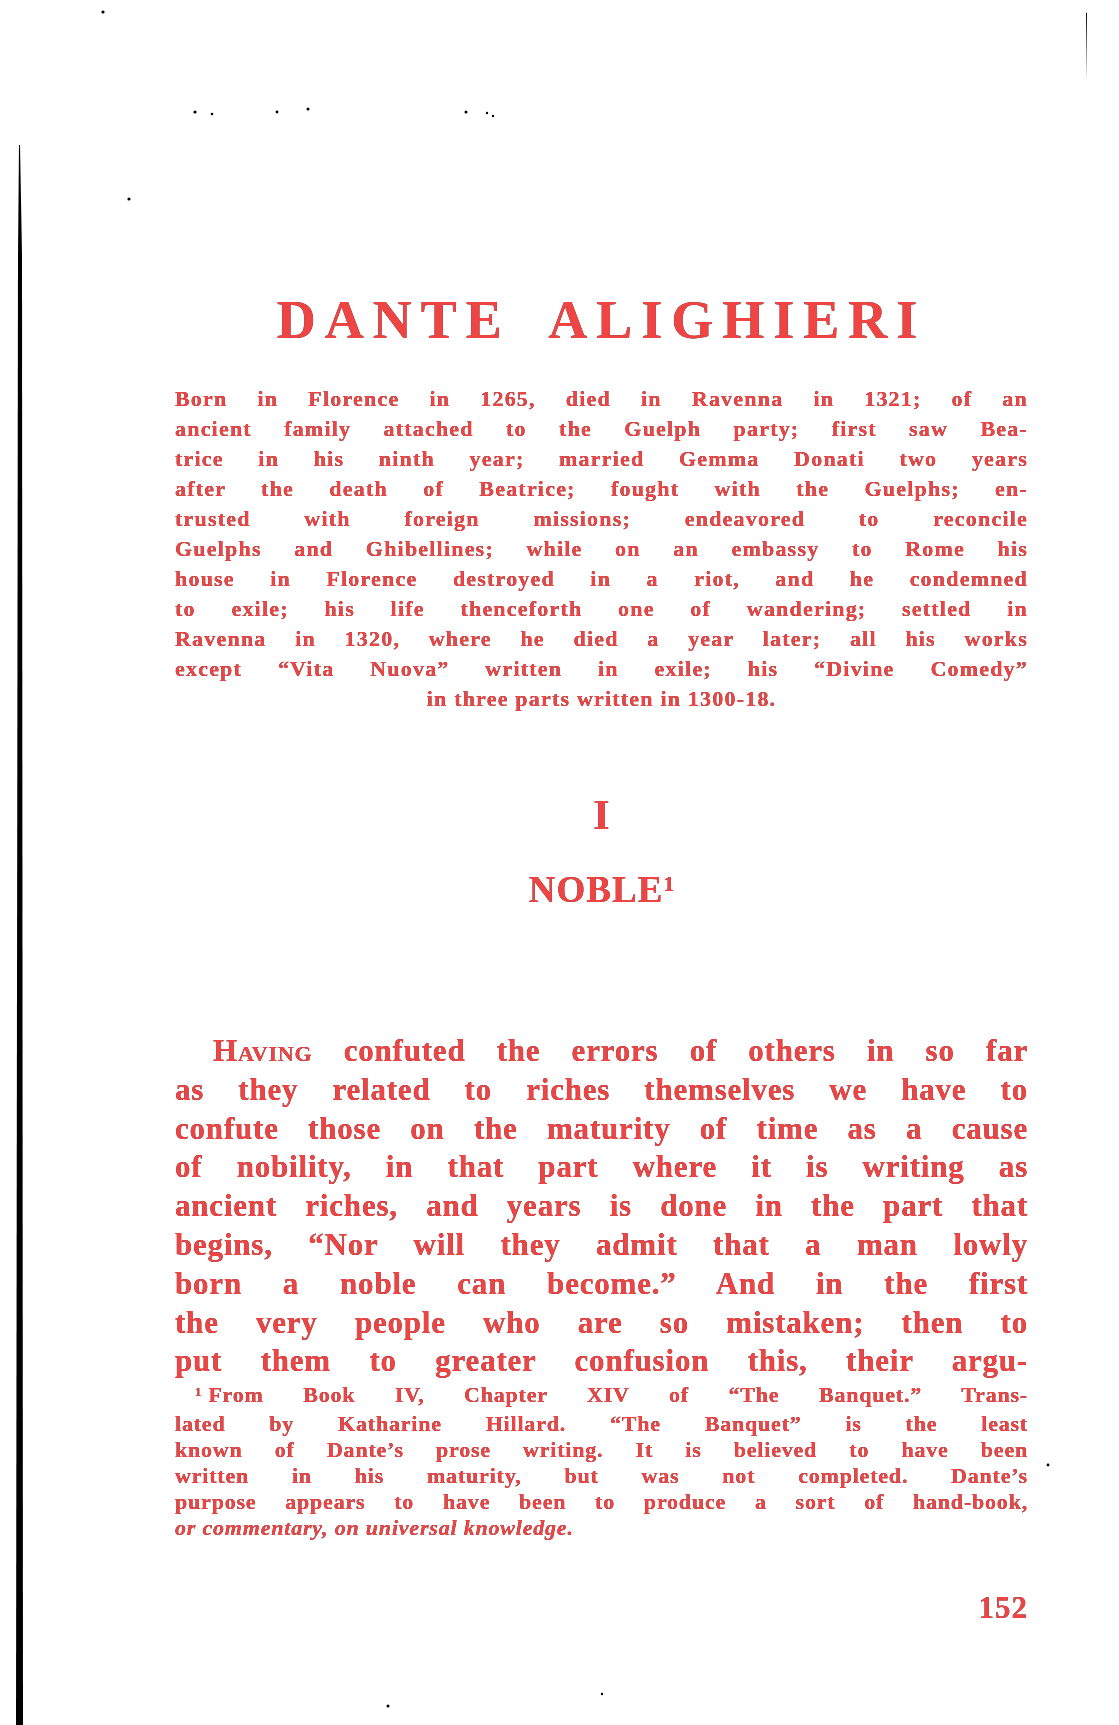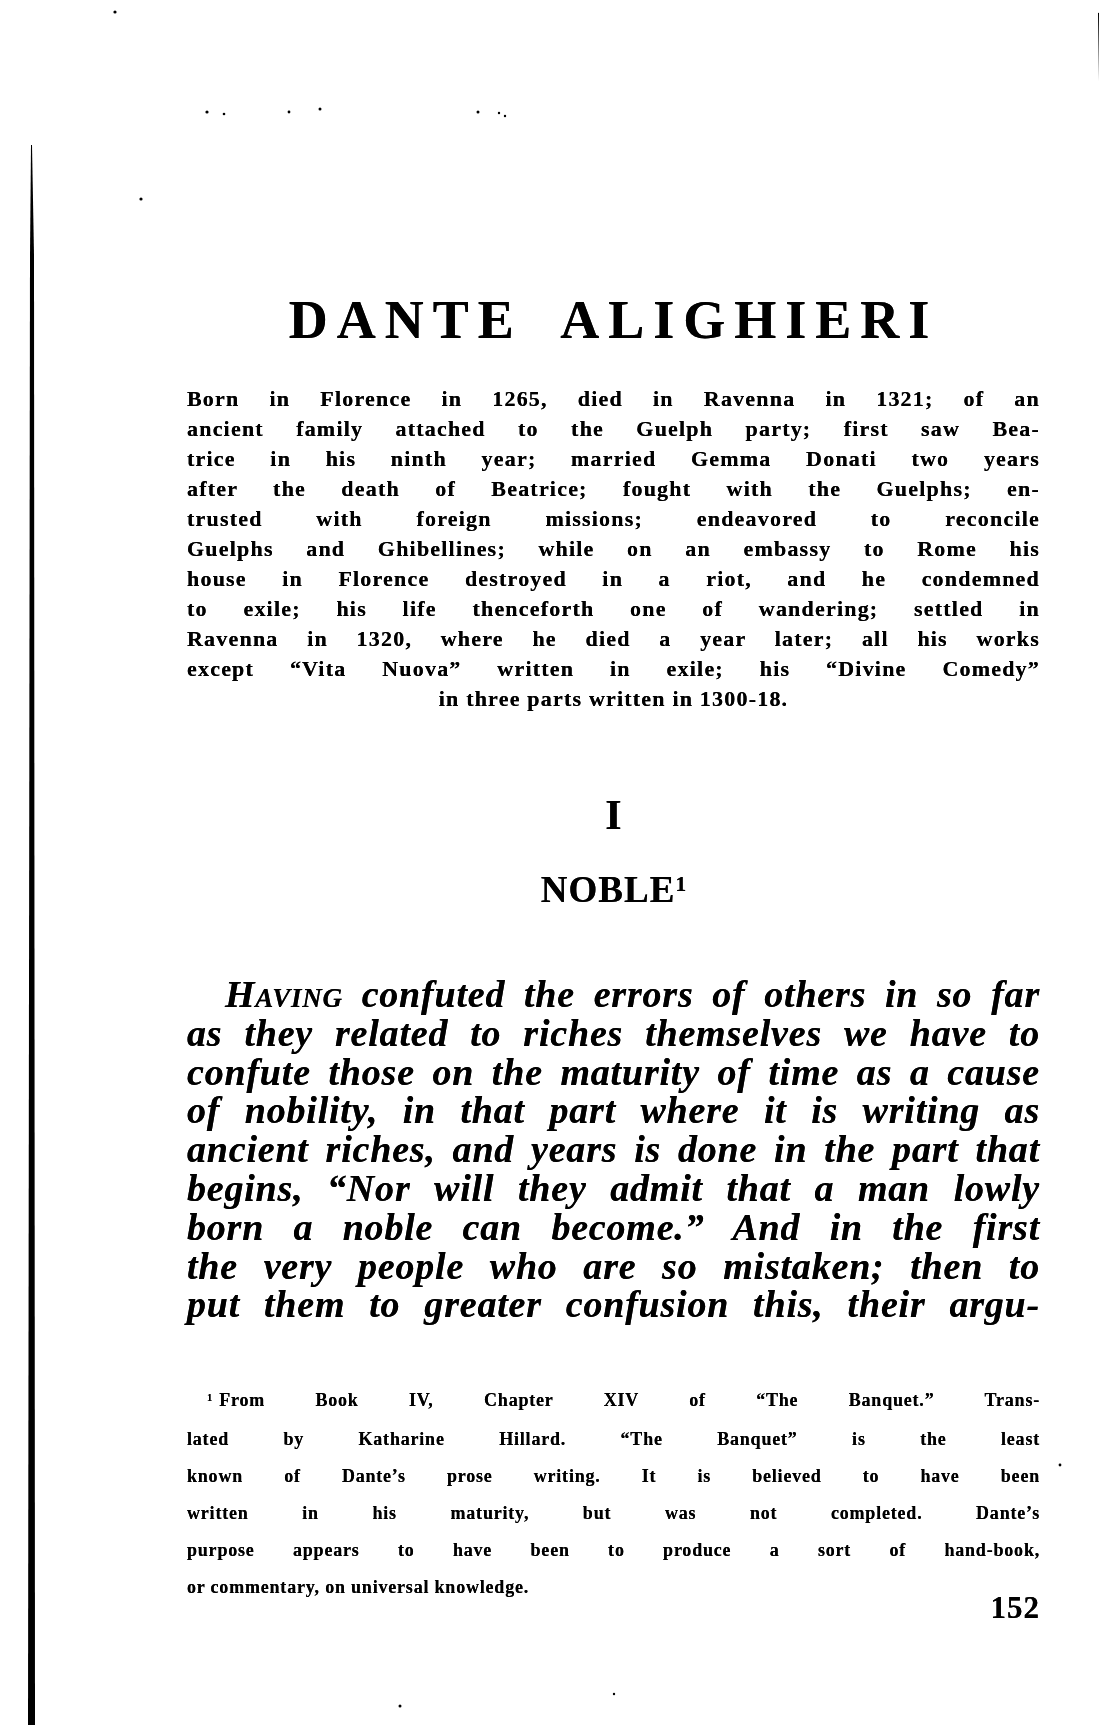--- a/index.html
+++ b/index.html
@@ -1,26 +1,25 @@
 <!DOCTYPE html>
 <html><head>
 <meta charset="utf-8">
 <style>
   html, body { margin: 0; padding: 0; background: #ffffff; }
   #page {
     position: relative;
     width: 1087px;
     height: 1725px;
     background: #ffffff;
-    color: #000000;
+    color: #ef4444;
     font-family: "Liberation Serif", "DejaVu Serif", serif;
     font-weight: bold;
     overflow: hidden;
     text-shadow: 0 0 0.5px rgba(0,0,0,0.85);
-    margin-left: 12px;
   }
   .col { position: absolute; left: 175px; width: 853px; }
 
   #title {
     top: 291px;
     text-align: center;
     font-size: 54px;
     line-height: 58px;
     letter-spacing: 9px;
     word-spacing: 18px;
@@ -30,52 +29,51 @@
   #bio {
     top: 384px;
     font-size: 22px;
     line-height: 30px;
     letter-spacing: 1.2px;
     font-family: Liberation Serif, serif;
   }
 
   .justified .tline { text-align: justify; text-align-last: justify; }
   .centerline { text-align-last: center; }
-  .lastline { text-align: right; text-align-last: left; }
+  .lastline { text-align: right; text-align-last: left; font-style: italic; }
 
   #numeral {
     top: 794px;
     text-align: center;
     font-size: 42px;
     line-height: 42px;
   }
 
   #heading {
     top: 869px;
     text-align: center;
     font-size: 37px;
     line-height: 42px;
     letter-spacing: 1px;
     word-spacing: 6px;
   }
 
   #bodytext {
-    top: 975px;
-    font-size: 38px;
+    top: 1032px;
+    font-size: 31px;
     line-height: 38.8px;
     letter-spacing: 0.8px;
-    font-style: italic;
   }
   #bodytext .first { padding-left: 38px; }
   .sc { font-variant: small-caps; }
 
   #footnote {
     top: 1382px;
-    font-size: 18px;
-    line-height: 37px;
+    font-size: 22px;
+    line-height: 26px;
     letter-spacing: 0.8px;
   }
   #footnote .first { padding-left: 20px; }
   #footnote sup { margin-right: 7px; }
 
   sup {
     font-size: 58%;
     vertical-align: baseline;
     position: relative;
     top: -0.5em;

